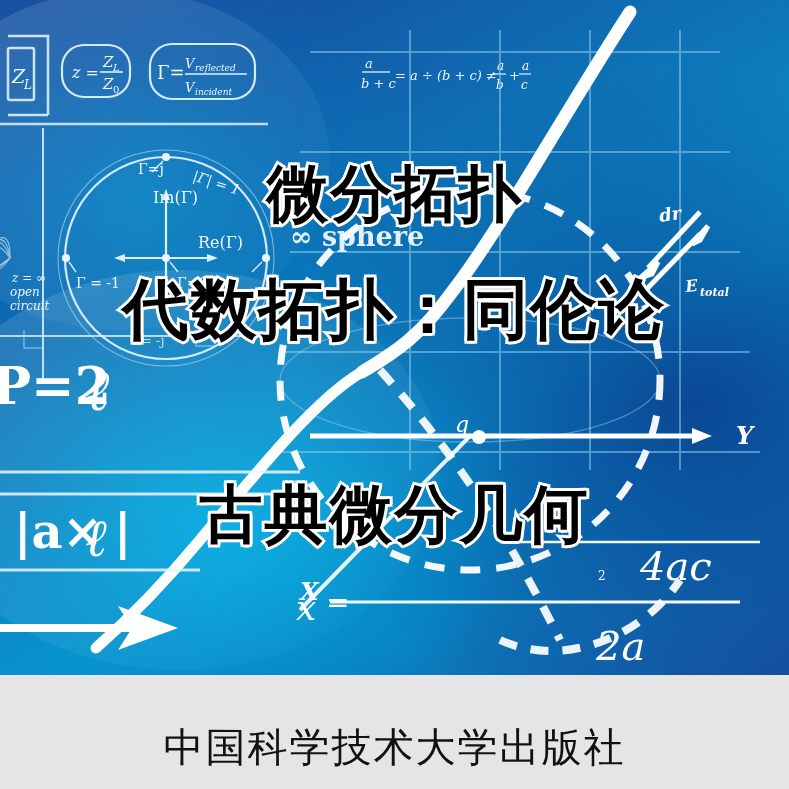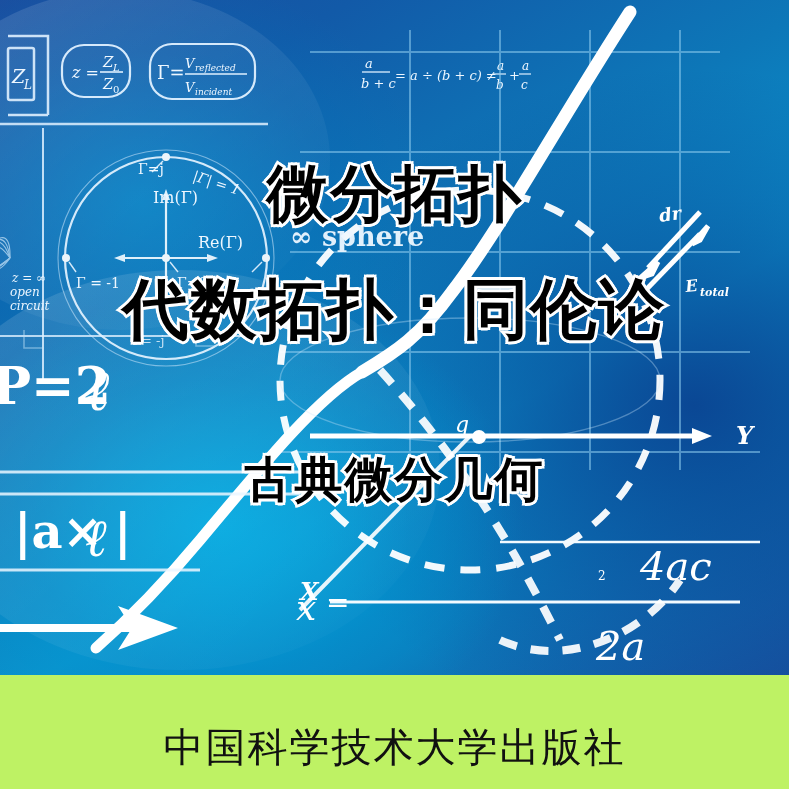--- a/index.html
+++ b/index.html
@@ -47,27 +47,27 @@
     -webkit-text-stroke:5px #ffffff;
     paint-order:stroke fill;
     text-shadow:
        0 0 1px #fff, 0 0 2px #fff,
        2px 2px 0 #fff, -2px 2px 0 #fff, 2px -2px 0 #fff, -2px -2px 0 #fff,
        3px 0 0 #fff, -3px 0 0 #fff, 0 3px 0 #fff, 0 -3px 0 #fff;
   }
   .tl-1{top:152px;font-size:62px;}
   .tl-2{top:265px;font-size:66px;}
   .tl-3{top:352px;font-size:66px;}
-  .tl-4{top:448px;font-size:48px;}
+  .tl-4{top:472px;font-size:63px;}
   .tl-5{top:537px;font-size:62px;}
 
   
   .publisher-area{
     position:absolute;left:0;top:675px;width:789px;height:114px;
-    background:#bef264;
+    background:#e5e5e5;
   }
   .publisher-name{
     position:absolute;left:0;top:45px;width:789px;
     text-align:center;
     font-family:"DejaVu Serif","Liberation Serif",serif;
     font-size:40px;
     color:#111111;
     letter-spacing:2px;
     white-space:nowrap;
   }

